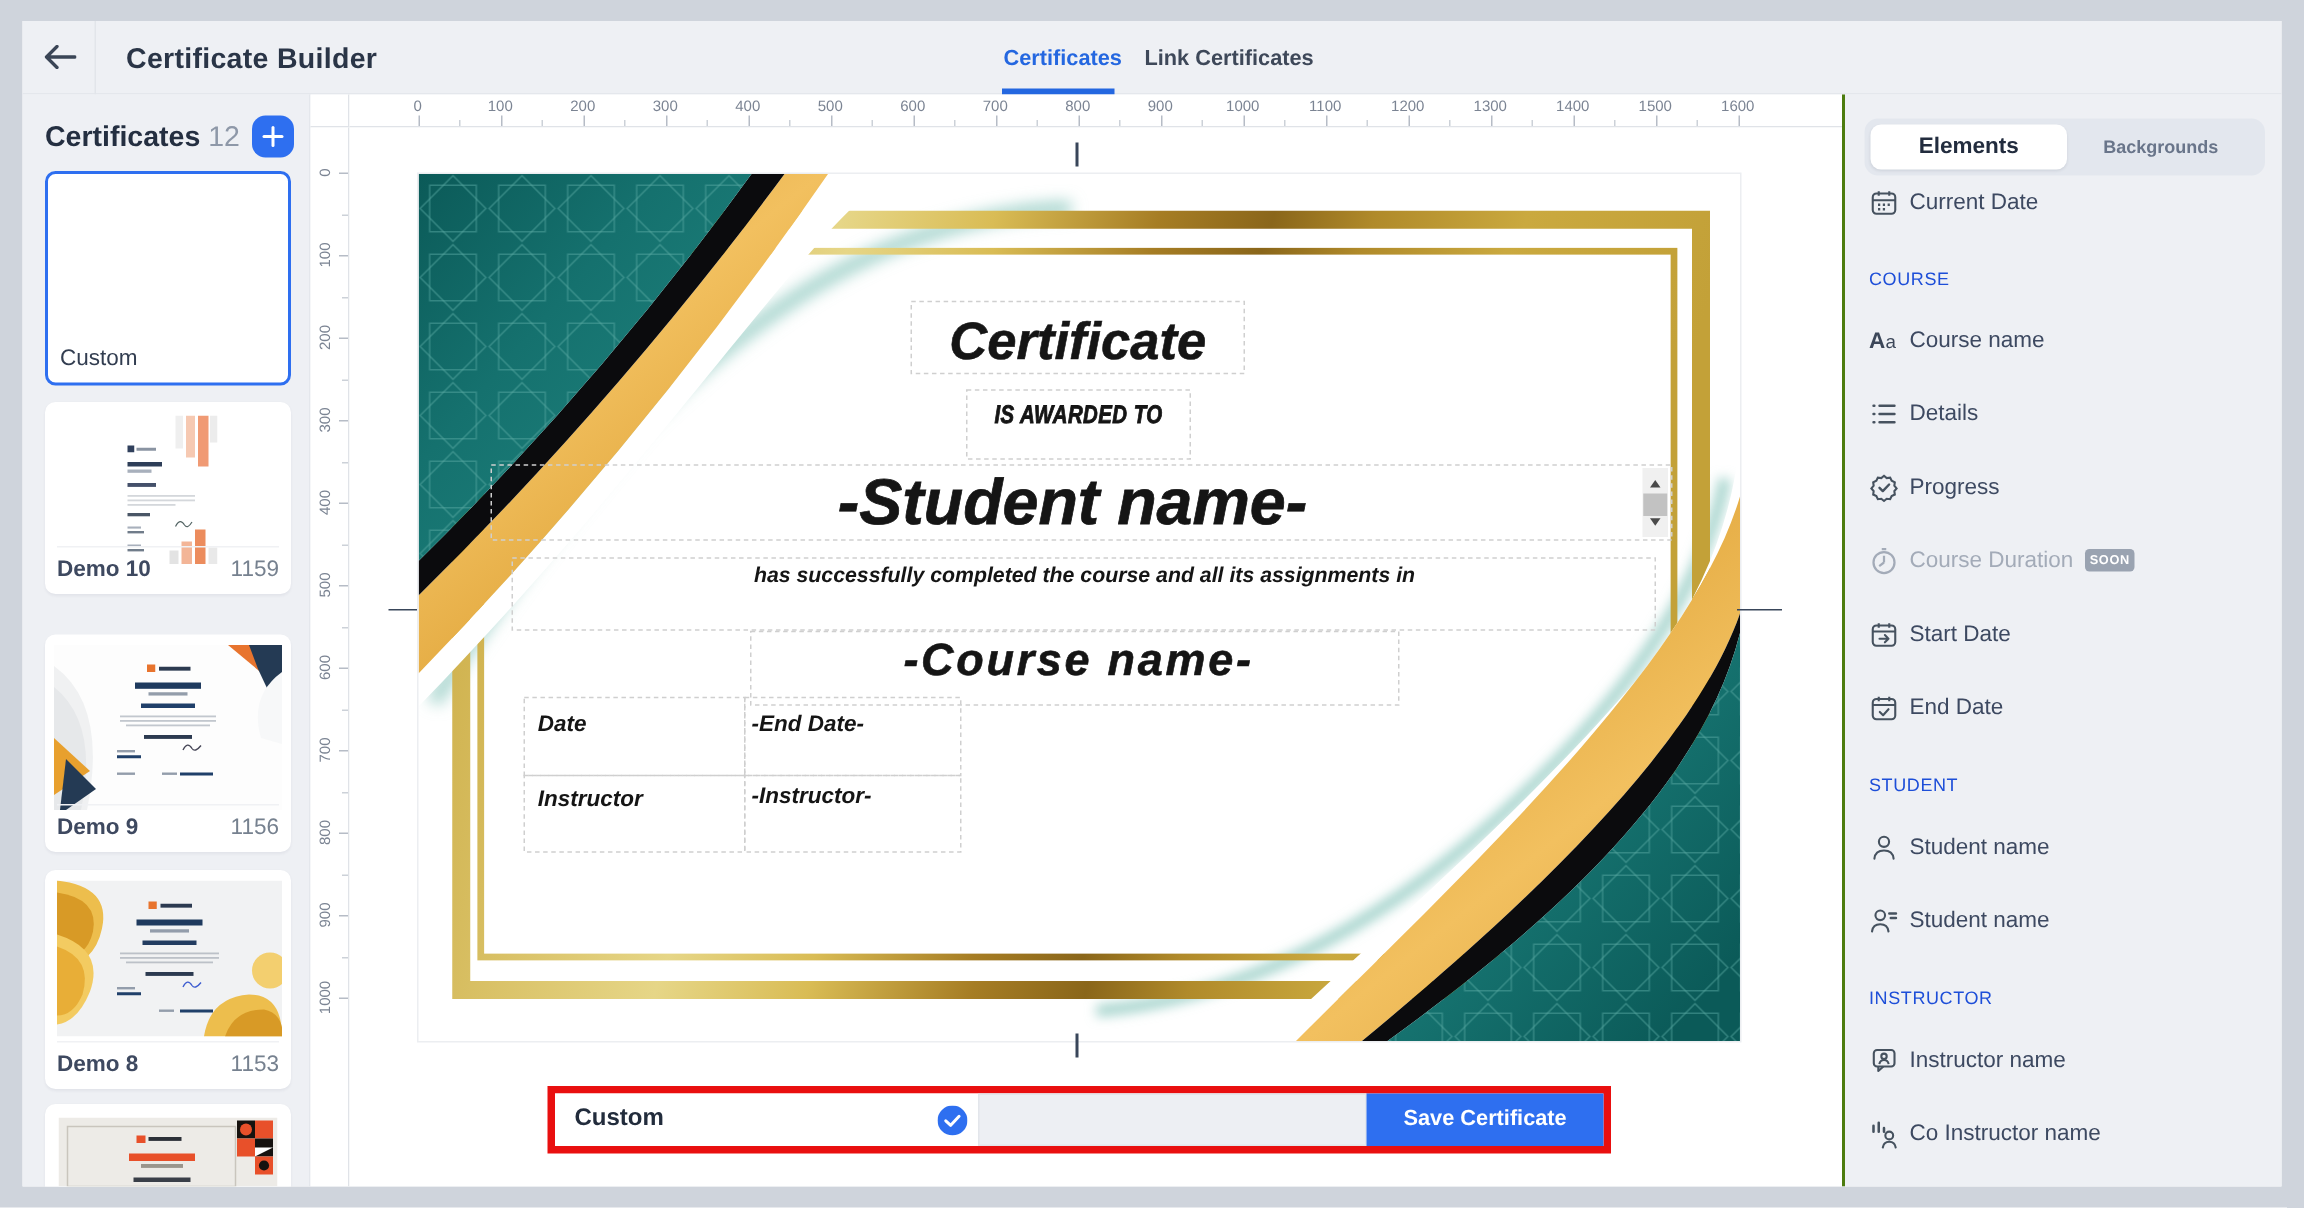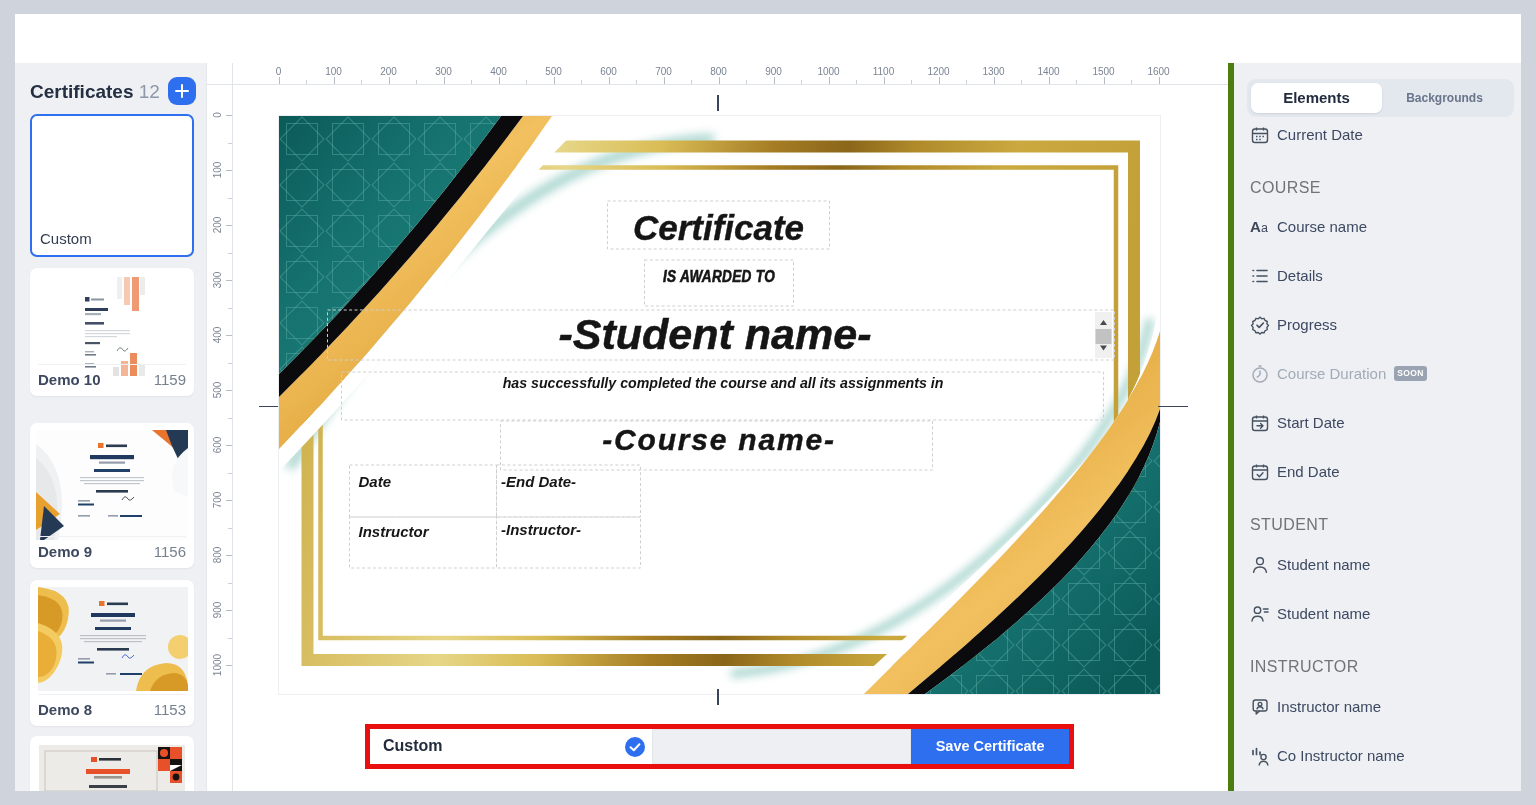--- a/index.html
+++ b/index.html
@@ -38,34 +38,45 @@
 #cert{position:absolute;left:45.5px;top:31px;width:881px;height:578px;outline:1px solid #eceef1}
 .gd{position:absolute;background:#39465a}
 
 #redbox{position:absolute;left:132px;top:639px;width:709px;height:45px;border:5px solid #e90f0f;background:#fff;display:flex}
 #rb1{width:293px;height:35px;background:#fff;position:relative}
 #rb1 span{position:absolute;left:13px;top:8px;font-size:16px;font-weight:bold;color:#222c3c}
 #rbchk{position:absolute;right:7px;top:7.5px;width:20px;height:20px}
 #rb2{width:269px;height:35px;background:#edeff3;border:1px solid #e3e6eb}
 #rb3{width:164px;height:35px;background:#2e6ff0;color:#fff;font-size:14.5px;font-weight:bold;text-align:center;line-height:35px}
 
-#rsb{position:absolute;left:1213px;top:49px;width:304px;height:728px;background:#eef0f4;border-left:6px solid #4d7c0f}
+#rsb{position:absolute;left:1213px;top:49px;width:304px;height:728px;background:#eef0f4;border-left:2px solid #4d7c0f}
 #seg{position:absolute;left:13px;top:16px;width:267px;height:38px;background:#e3e7ee;border-radius:9px}
 #segpill{position:absolute;left:4px;top:4px;width:131px;height:30px;background:#fff;border-radius:7px;box-shadow:0 1px 2px rgba(30,40,60,.10)}
 #segl1{position:absolute;left:4px;top:0;width:131px;height:38px;line-height:38px;text-align:center;font-size:15px;font-weight:bold;color:#222c3e}
 #segl2{position:absolute;right:4px;top:0;width:131px;height:38px;line-height:38px;text-align:center;font-size:12px;color:#69758a;font-weight:bold}
 .ritem{position:absolute;left:16px;height:20px;font-size:15px;color:#3d4961}
 .ritem svg{position:absolute;left:0;top:0}
 .ritem b{position:absolute;left:27px;top:1px;font-weight:normal;white-space:nowrap}
-.rsec{position:absolute;left:16px;font-size:16px;color:#737373;letter-spacing:.4px}
+.rsec{position:absolute;left:16px;font-size:12px;color:#1d4ed8;letter-spacing:.4px}
 .muted{color:#a3abb8}
 #soon{position:absolute;left:144px;top:2px;width:33px;height:15px;background:#9aa3b1;border-radius:3px;color:#fff;font-size:8.5px;font-weight:bold;text-align:center;line-height:15px;letter-spacing:.4px}
 
 </style></head><body>
 <div id="app">
+<div id="hdr">
+<div id="backbox">
+        <svg width="22" height="16" viewBox="0 0 22 16" style="position:absolute;left:14px;top:16px">
+          <path d="M9 1 L2 8 L9 15 M2.5 8 H21" stroke="#3a4556" stroke-width="2.2" fill="none" stroke-linecap="round" stroke-linejoin="round"></path>
+        </svg>
+      </div>
+<div id="title">Certificate Builder</div>
+<div class="tab" id="tab1">Certificates</div>
+<div class="tab" id="tab2">Link Certificates</div>
+<div id="tabu"></div>
+</div>
 <div id="lsb">
 <div id="lsbtitle">Certificates <span>12</span></div>
 <div id="plusbtn"></div>
 <div class="card" id="c1" style="top:51px;height:143px;border:2px solid #2e6ff0;box-shadow:none;border-radius:7px">
         <div class="cardlbl" style="border-top:none;bottom:1px;font-weight:normal;color:#323d50">Custom</div>
       </div>
 <div class="card" style="top:205px;height:128px">
 <svg width="66" height="99" viewBox="0 0 66 99" style="position:absolute;left:49px;top:9px">
           <rect width="66" height="99" fill="#fff"></rect>
           <rect x="38" y="0" width="5" height="22" fill="#efefef"></rect>

